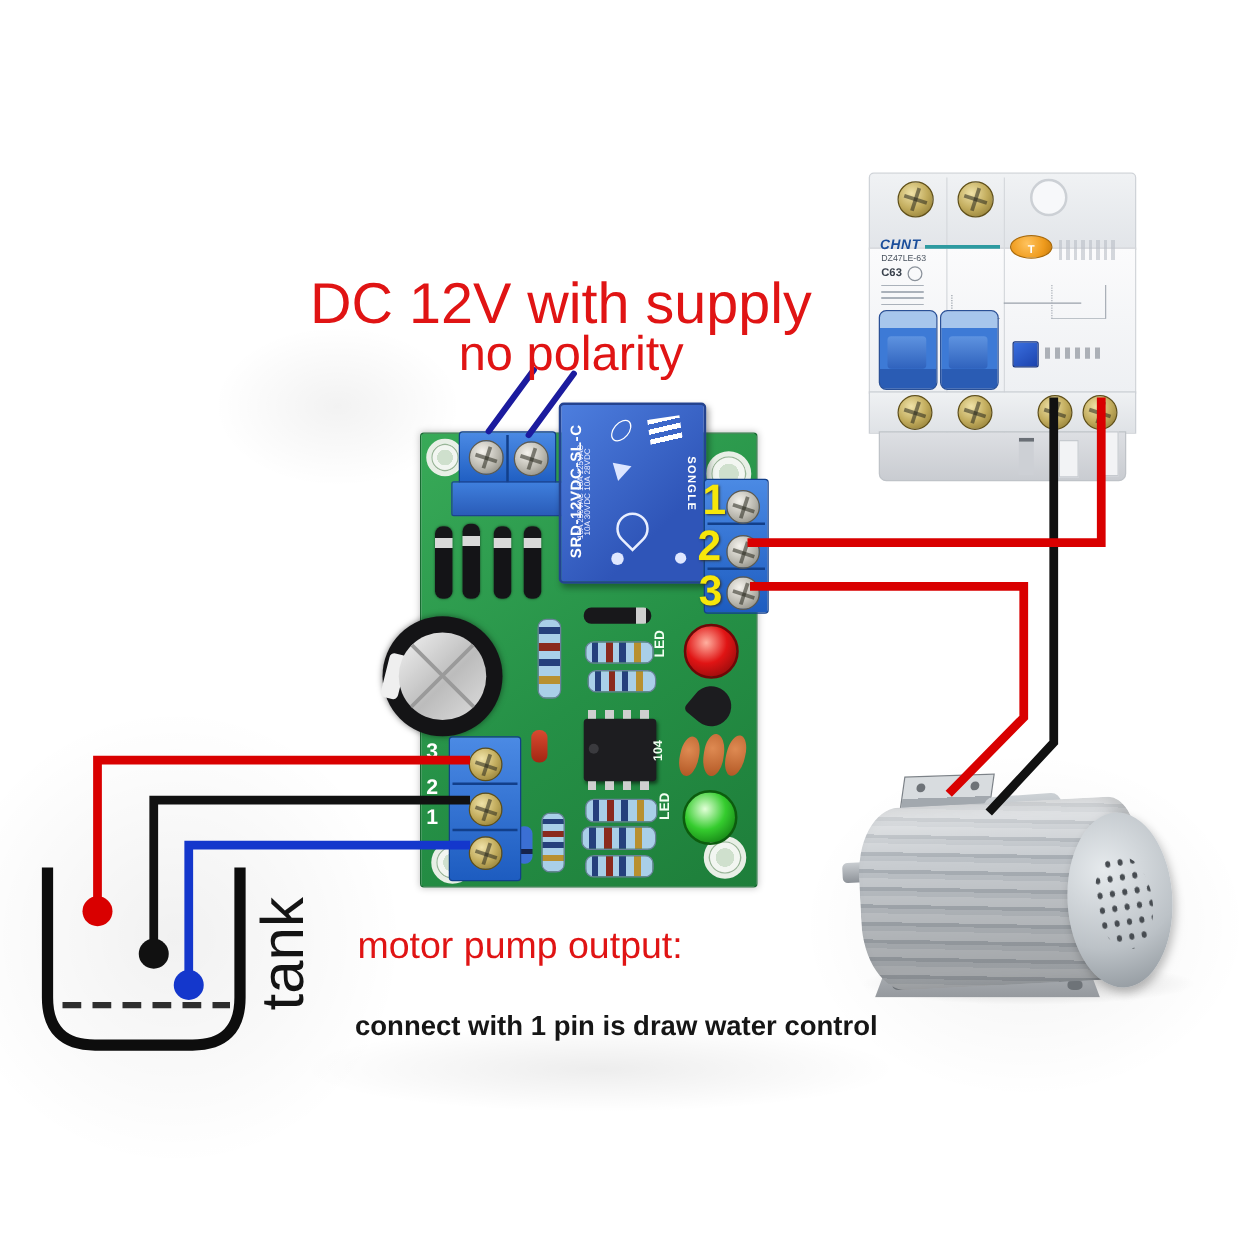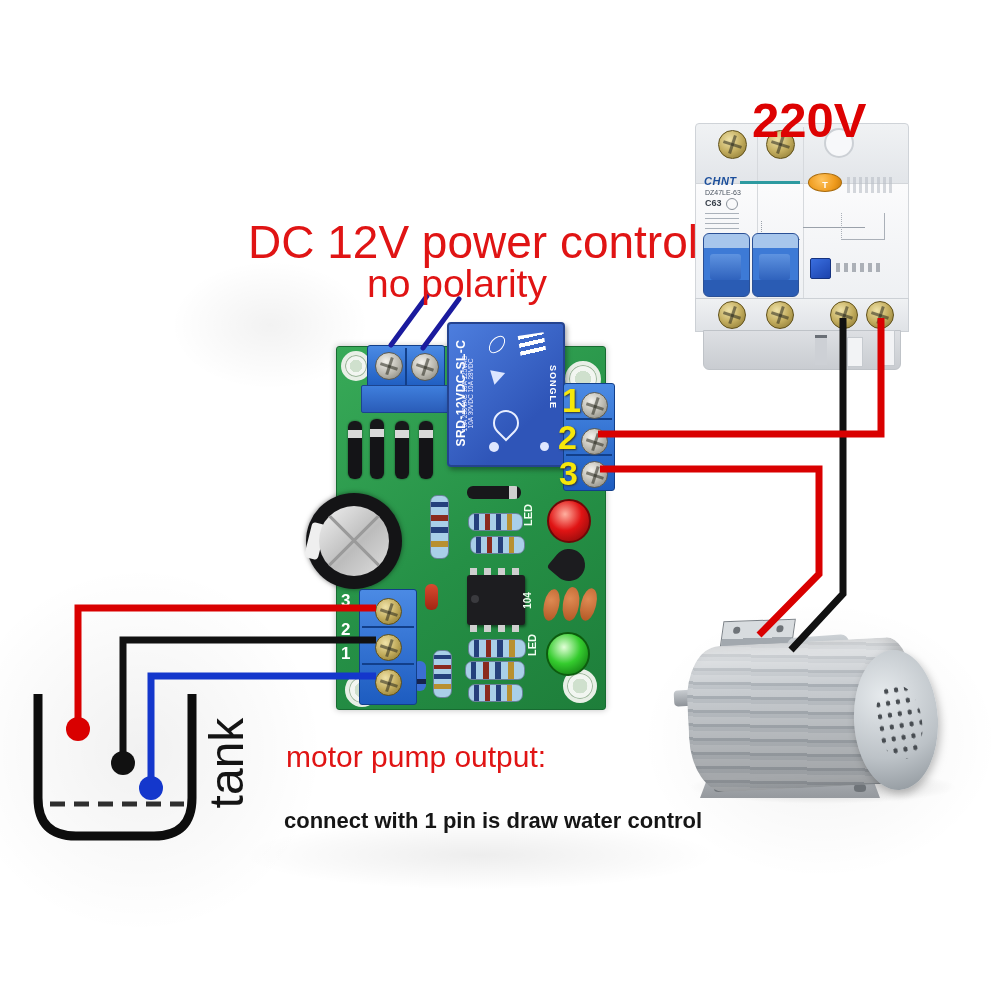--- a/index.html
+++ b/index.html
@@ -46,21 +46,21 @@
 </head>
 <body>
 
 <div id="stage">
 
   <div class="blob" style="left:-40px;top:560px;width:360px;height:380px;background:radial-gradient(circle,rgba(0,0,0,.055),rgba(0,0,0,0) 70%);"></div>
   <div class="blob" style="left:240px;top:820px;width:480px;height:70px;background:radial-gradient(ellipse,rgba(0,0,0,.07),rgba(0,0,0,0) 70%);"></div>
   <div class="blob" style="left:640px;top:600px;width:360px;height:280px;background:radial-gradient(ellipse,rgba(0,0,0,.05),rgba(0,0,0,0) 70%);"></div>
   <div class="blob" style="left:170px;top:260px;width:200px;height:130px;background:radial-gradient(ellipse,rgba(0,0,0,.05),rgba(0,0,0,0) 70%);"></div>
 
-  <div class="abs" style="left:695px;top:123px;width:220px;height:250px;z-index:10;">
+  <div class="abs" style="left:695px;top:138px;width:220px;height:250px;z-index:10;">
 
     <div class="abs" style="left:0;top:0;width:212px;height:60px;background:linear-gradient(180deg,#f0f2f4,#e2e5e9);border:1px solid #cfd3d8;border-radius:4px 4px 0 0;"></div>
     <div class="screw brass" style="left:23px;top:7px;width:27px;height:27px;"></div>
     <div class="screw brass" style="left:71px;top:7px;width:27px;height:27px;"></div>
     <div class="abs" style="left:129px;top:5px;width:26px;height:26px;border-radius:50%;background:#f7f8fa;border:2px solid #ccd0d5;"></div>
 
     <div class="abs" style="left:0;top:60px;width:212px;height:115px;background:linear-gradient(180deg,#fbfbfc,#eef0f3);border:1px solid #d3d6da;"></div>
     <div class="abs" style="left:62px;top:4px;width:1px;height:242px;background:#d6d9dd;"></div>
     <div class="abs" style="left:108px;top:4px;width:1px;height:242px;background:#d6d9dd;"></div>
     <div class="txt" style="left:9px;top:52px;font-size:11px;font-weight:bold;font-style:italic;color:#1b4e9b;letter-spacing:.5px;">CHNT</div>
@@ -236,23 +236,22 @@
     <path class="wire" d="M 376 640 L 123 640 L 123 756" stroke="#111111" stroke-width="7"></path>
     <circle cx="123" cy="763" r="12" fill="#111111"></circle>
     <path class="wire" d="M 376 676 L 151 676 L 151 781" stroke="#1437cc" stroke-width="7"></path>
     <circle cx="151" cy="788" r="12" fill="#1437cc"></circle>
 
     <path class="wire" d="M 843 318 L 843 594 L 791 650" stroke="#111111" stroke-width="7"></path>
     <path class="wire" d="M 598 434 L 881 434 L 881 318" stroke="#d90000" stroke-width="7"></path>
     <path class="wire" d="M 600 469 L 819 469 L 819 574 L 759 635" stroke="#d90000" stroke-width="7"></path>
   </svg>
 
-  <div class="txt" style="left:752px;top:92px;font-size:49px;font-weight:bold;color:#dd0202;z-index:50;">220V</div>
-
-  <div class="txt" style="left:248px;top:215px;font-size:46px;color:#e01414;z-index:50;">DC 12V power control</div>
+
+  <div class="txt" style="left:248px;top:215px;font-size:46px;color:#e01414;z-index:50;">DC 12V with supply</div>
   <div class="txt" style="left:367px;top:262px;font-size:39px;color:#e01414;z-index:50;">no polarity</div>
 
   <div class="txt" style="left:165px;top:737px;width:120px;height:52px;font-size:48px;color:#141414;text-align:center;transform:rotate(-90deg);z-index:50;">tank</div>
 
   <div class="txt" style="left:286px;top:740px;font-size:30px;color:#e01414;z-index:50;">motor pump output:</div>
   <div class="txt" style="left:284px;top:808px;font-size:22px;font-weight:bold;color:#161616;z-index:50;">connect with 1 pin is draw water control</div>
 
 </div>
 
 </body></html>

